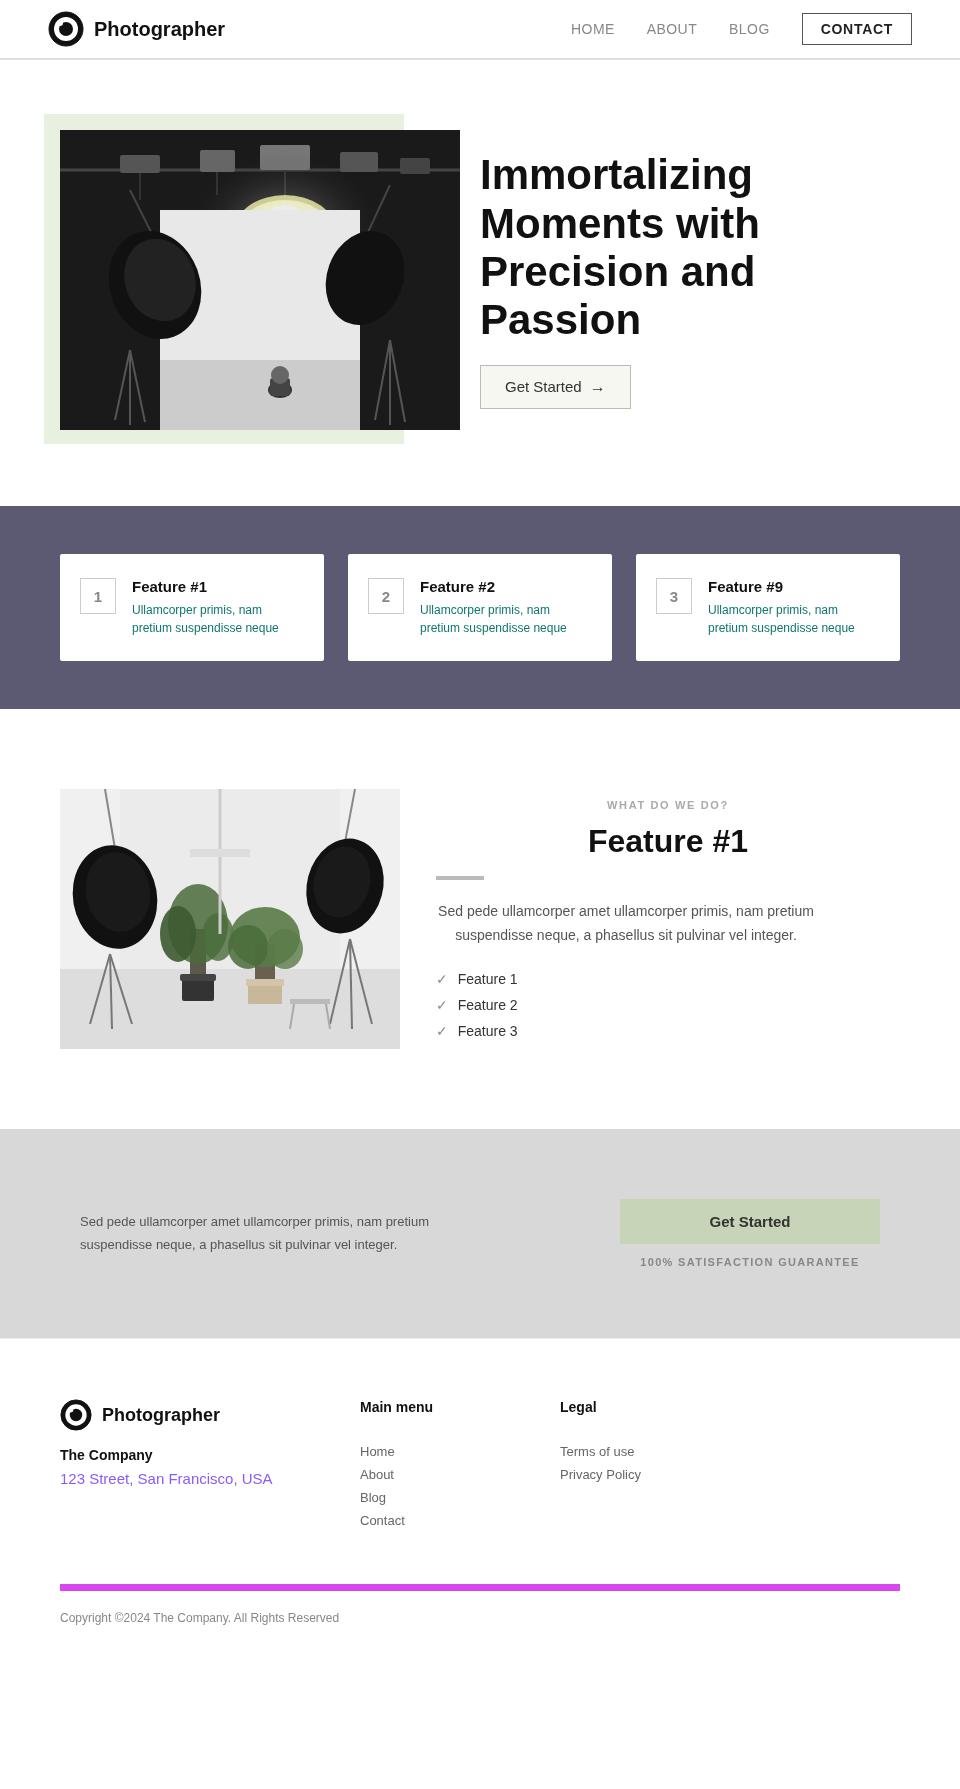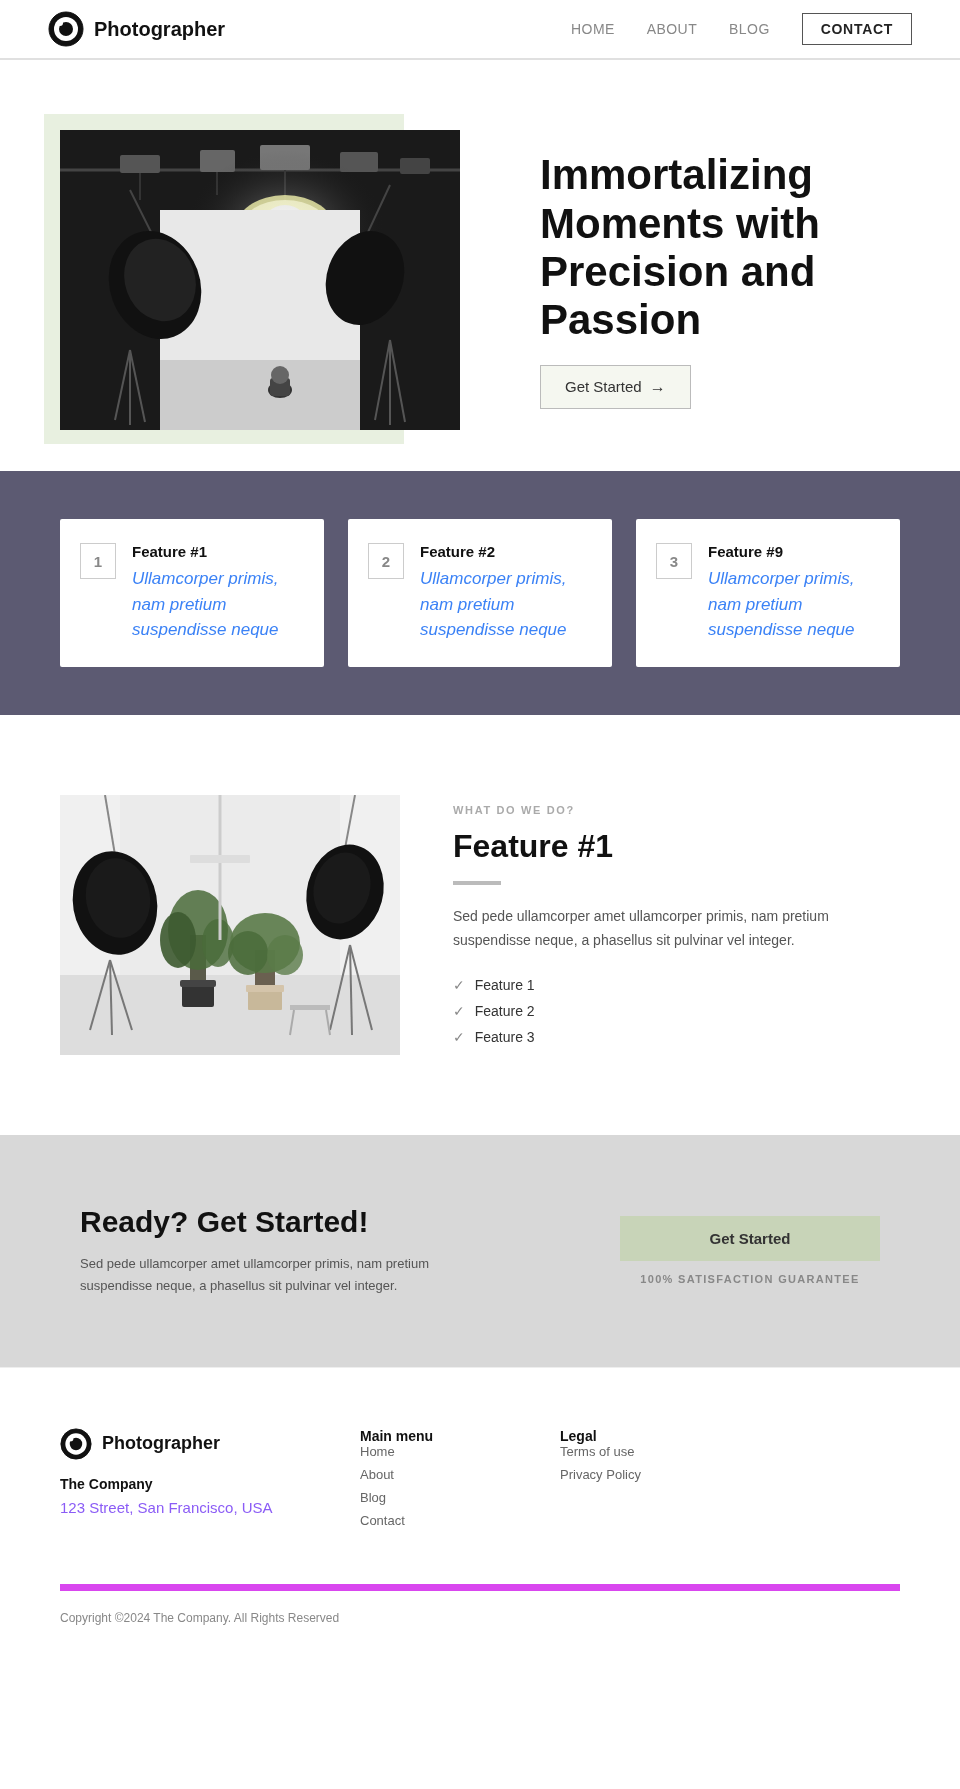--- a/index.html
+++ b/index.html
@@ -17,22 +17,22 @@
     .nav-links { display: flex; align-items: center; gap: 32px; }
     .nav-link { text-decoration: none; font-size: 14px; font-weight: 500; color: #888; letter-spacing: 0.03em; }
     .nav-contact-btn {
       border: 1.5px solid #555; padding: 7px 18px; font-size: 14px; font-weight: 600;
       color: #222; background: transparent; cursor: pointer; letter-spacing: 0.05em;
       text-decoration: none;
     }
 
     
     .hero {
-      display: flex; align-items: center; gap: 60px;
-      padding: 70px 60px 41px 60px;
+      display: flex; align-items: center; 
+      padding: 70px 60px 76px 60px;
       background: #fff;
     }
     .hero-image-wrap {
       flex: 0 0 420px; position: relative;
     }
     .hero-image-bg {
       position: absolute; top: -16px; left: -16px;
       width: 360px; height: 330px;
       background: #e8f0e0; z-index: 0;
     }
@@ -65,27 +65,28 @@
       background: #fff; flex: 1; padding: 24px 20px;
       display: flex; gap: 16px; align-items: flex-start;
       border-radius: 2px;
     }
     .feature-num {
       width: 36px; height: 36px; border: 1.5px solid #ccc;
       display: flex; align-items: center; justify-content: center;
       font-size: 15px; font-weight: 600; color: #888; flex-shrink: 0;
     }
     .feature-card-title { font-size: 15px; font-weight: 700; color: #111; margin-bottom: 6px; }
-    .feature-card-desc { font-size: 17px; color: #3b82f6; line-height: 1.5; font-style: italic; }
+    .feature-card-desc { font-size: 12px; color: #0f766e; line-height: 1.5; }
 
     
     .what-section {
-      display: flex; align-items: center; gap: 53px;
+      display: flex; align-items: center; gap: 36px;
       padding: 80px 60px;
       background: #fff;
+      text-align: center;
     }
     .what-img {
       flex: 0 0 340px; height: 260px;
       background: #222; overflow: hidden;
       display: flex; align-items: center; justify-content: center;
     }
     .what-text { flex: 1; }
     .what-eyebrow { font-size: 11px; font-weight: 700; letter-spacing: 0.15em; color: #aaa; text-transform: uppercase; margin-bottom: 12px; }
     .what-title { font-size: 32px; font-weight: 800; color: #111; margin-bottom: 16px; }
     .what-divider { width: 48px; height: 4px; background: #bbb; margin-bottom: 20px; }
@@ -116,21 +117,21 @@
     }
     .footer-top {
       display: flex; gap: 80px; margin-bottom: 48px;
     }
     .footer-brand { flex: 0 0 220px; }
     .footer-logo { display: flex; align-items: center; gap: 10px; margin-bottom: 16px; }
     .footer-logo-text { font-size: 18px; font-weight: 700; color: #111; }
     .footer-company { font-size: 14px; font-weight: 700; color: #111; margin-bottom: 4px; }
     .footer-address { font-size: 15px; color: #8b5cf6; line-height: 1.6; }
     .footer-col { flex: 0 0 120px; }
-    .footer-col-title { font-size: 14px; font-weight: 700; color: #111; margin-bottom: 0; }
+    .footer-col-title { font-size: 14px; font-weight: 700; color: #111; margin-bottom: 29px; }
     .footer-col-link { display: block; font-size: 13px; color: #666; text-decoration: none; margin-bottom: 8px; }
     .footer-bottom {
       border-top: 7px solid #d946ef; padding-top: 20px;
       font-size: 12px; color: #888;
     }
   </style>
 </head>
 <body>
 
 <nav>
@@ -305,21 +306,20 @@
       <li>
         <span class="check">✓</span>
         <span>Feature 3</span>
       </li>
     </ul>
   </div>
 </section>
 
 <section class="cta-section">
   <div class="cta-left">
-    <h2 class="cta-title">Ready? Get Started!</h2>
     <p class="cta-desc">Sed pede ullamcorper amet ullamcorper primis, nam pretium suspendisse neque, a phasellus sit pulvinar vel integer.</p>
   </div>
   <div class="cta-right">
     <button class="cta-btn">Get Started</button>
     <div class="cta-guarantee">100% SATISFACTION GUARANTEE</div>
   </div>
 </section>
 
 <footer>
   <div class="footer-top">

